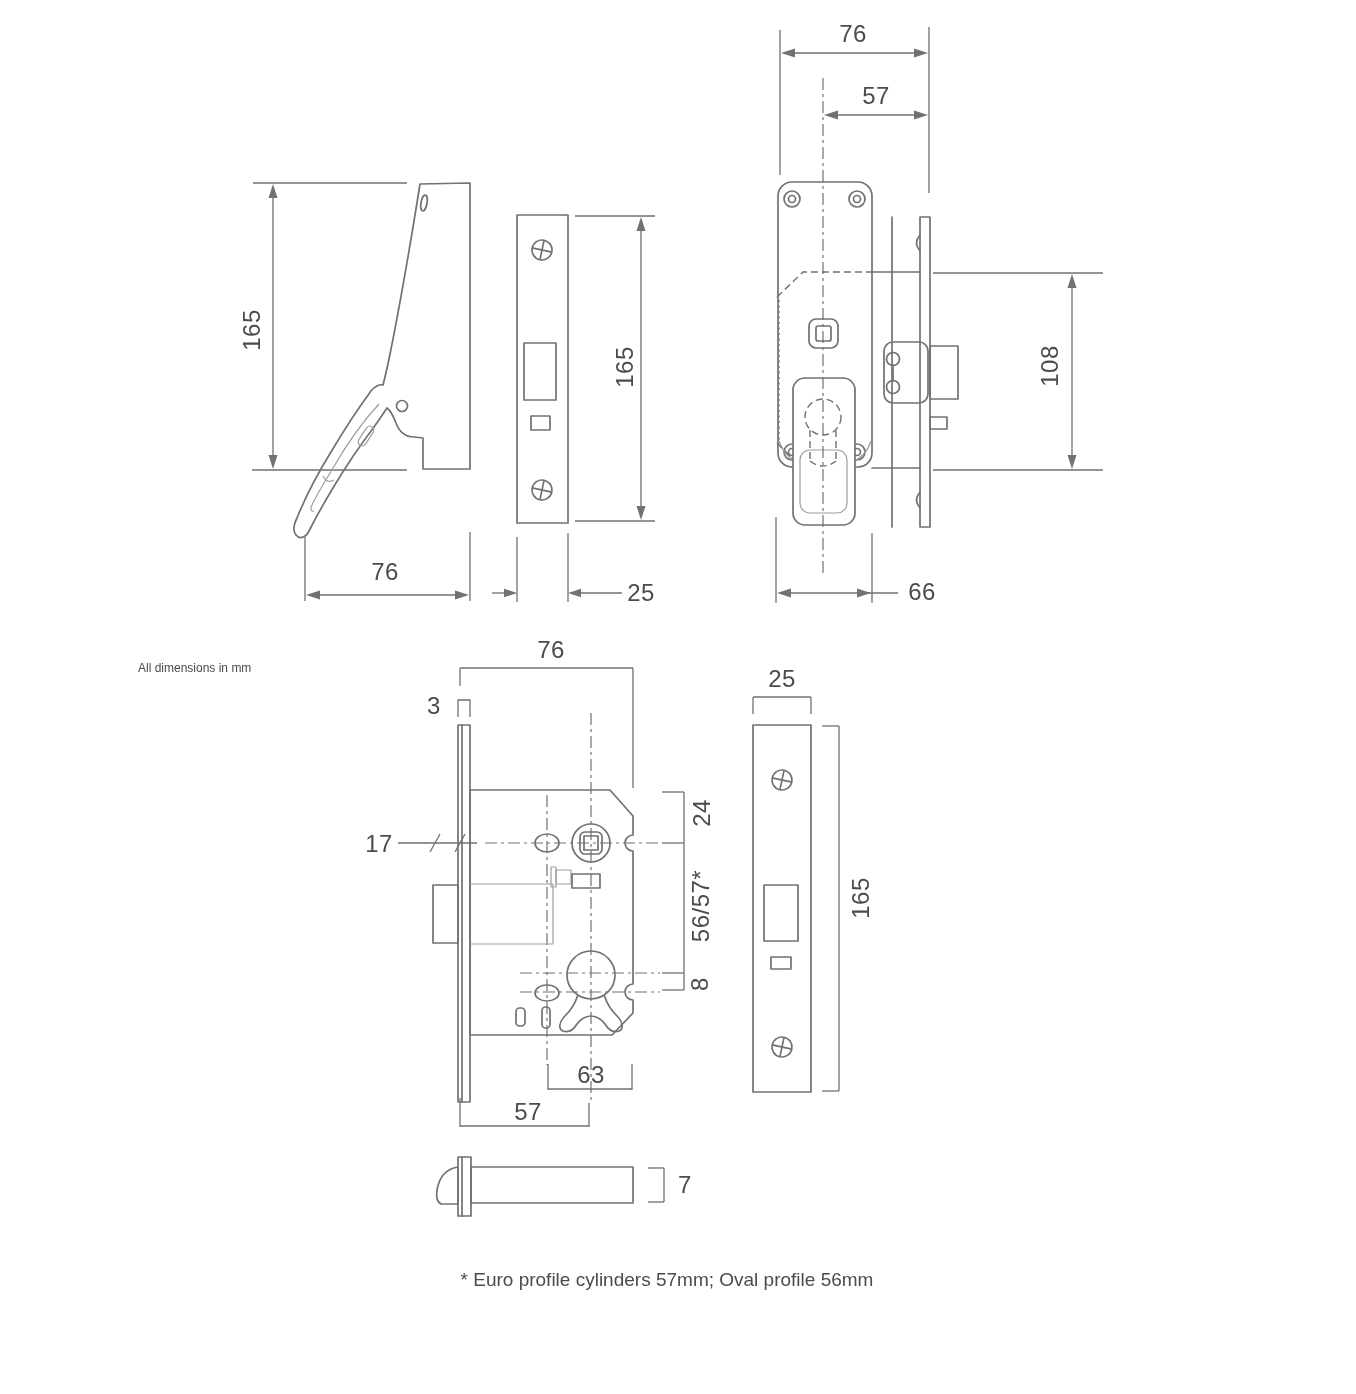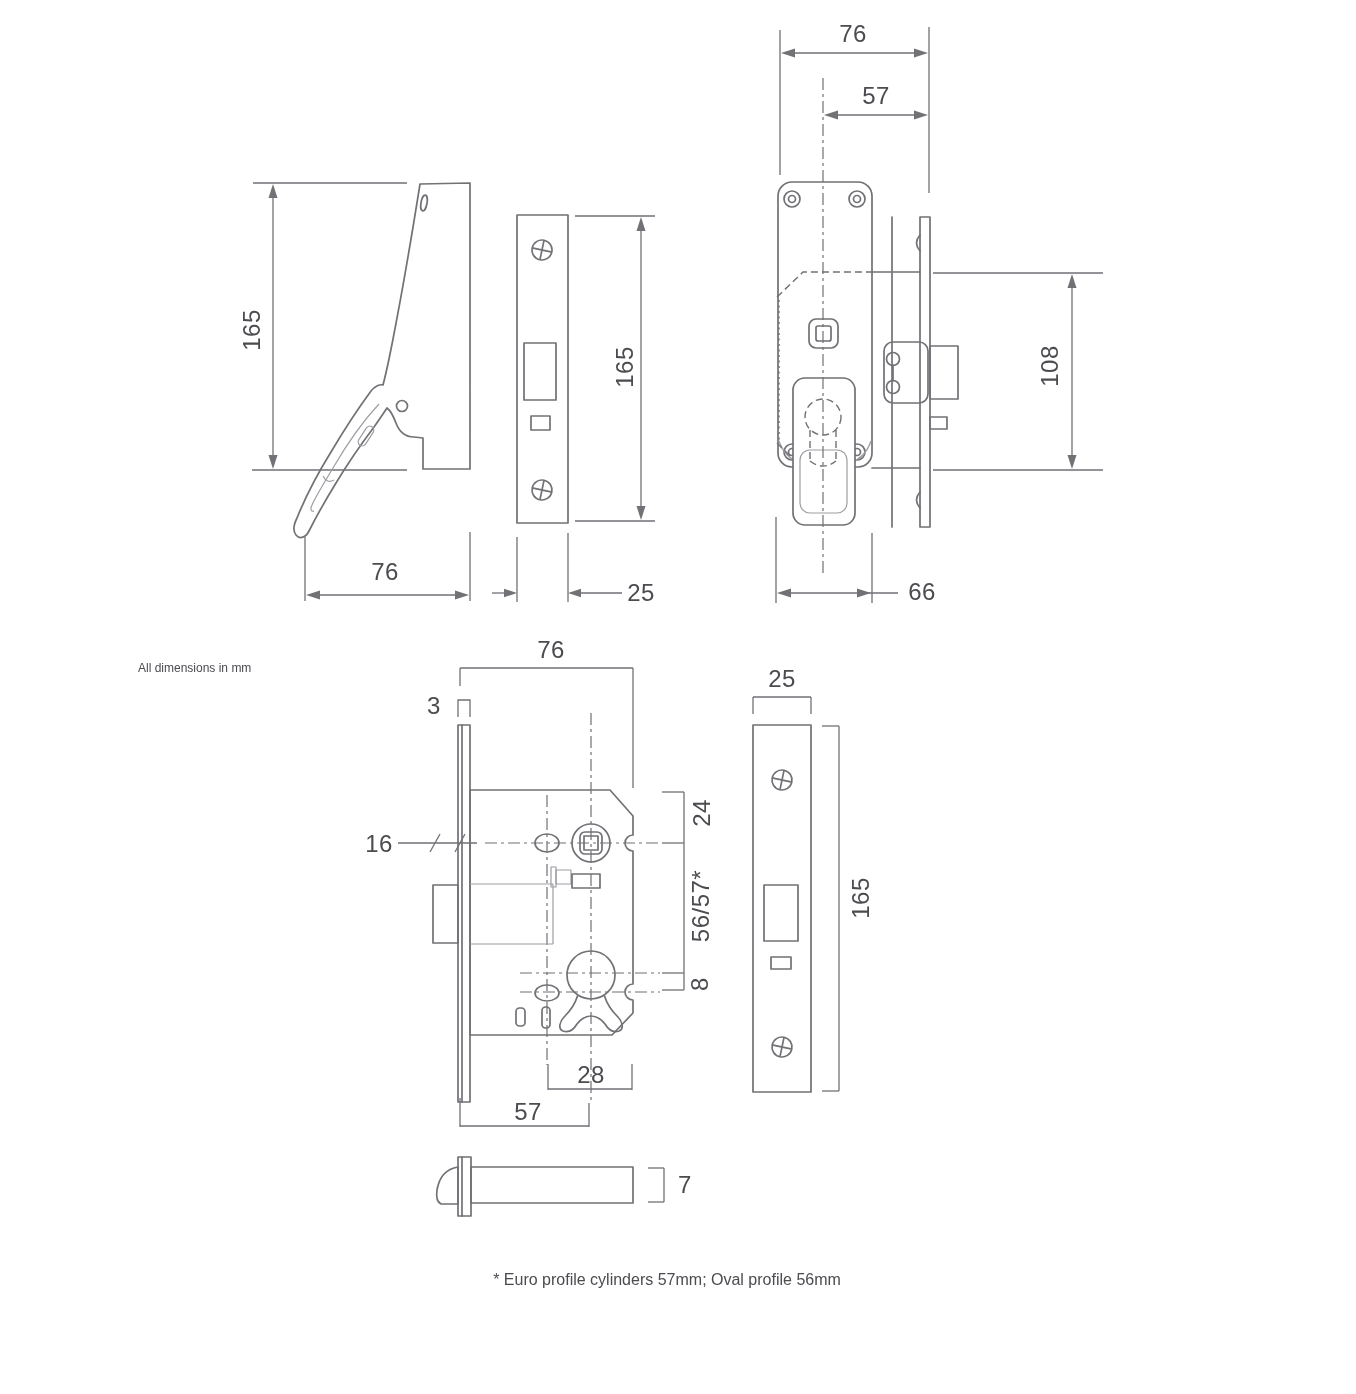--- a/index.html
+++ b/index.html
@@ -11,21 +11,21 @@
   .l{stroke:var(--light-line,#9d9da3);stroke-width:1.2;fill:none;stroke-linejoin:round;}
   .a{fill:var(--line,#717176);stroke:none;}
   .cl{stroke:var(--line,#717176);stroke-width:1.2;fill:none;stroke-dasharray:12 4 3 4;}
   .hd{stroke:var(--line,#717176);stroke-width:1.4;fill:none;stroke-dasharray:7 4;}
   .dt{stroke:var(--line,#717176);stroke-width:1.4;fill:none;stroke-dasharray:2 3.5;}
   .fw{fill:#ffffff;}
   .dim-label{position:absolute;transform:translate(-50%,-50%);font-size:24px;color:var(--text,#4b4b50);
              white-space:nowrap;letter-spacing:.5px;}
   .dim-label.rot{transform:translate(-50%,-50%) rotate(-90deg);}
   .note{position:absolute;font-size:12px;color:var(--text,#4b4b50);white-space:nowrap;}
-  .footnote{position:absolute;transform:translate(-50%,-50%);font-size:16px;color:var(--text,#4b4b50);white-space:nowrap;}
+  .footnote{position:absolute;transform:translate(-50%,-50%);font-size:19px;color:var(--text,#4b4b50);white-space:nowrap;}
 </style>
 </head>
 <body>
 
 <div class="canvas">
 
 <svg width="1356" height="1394" viewBox="0 0 1356 1394">
 
   <g>
     <line class="d" x1="253" y1="183" x2="407" y2="183"></line>
@@ -225,24 +225,24 @@
 <div class="dim-label" style="left:385px;top:572px">76</div>
 <div class="dim-label rot" style="left:625px;top:367px">165</div>
 <div class="dim-label" style="left:641px;top:593px">25</div>
 <div class="dim-label" style="left:853px;top:34px">76</div>
 <div class="dim-label" style="left:876px;top:96px">57</div>
 <div class="dim-label rot" style="left:1050px;top:366px">108</div>
 <div class="dim-label" style="left:922px;top:592px">66</div>
 <div class="note" style="left:138px;top:661px">All dimensions in mm</div>
 <div class="dim-label" style="left:551px;top:650px">76</div>
 <div class="dim-label" style="left:434px;top:706px">3</div>
-<div class="dim-label" style="left:379px;top:844px">16</div>
+<div class="dim-label" style="left:379px;top:844px">17</div>
 <div class="dim-label rot" style="left:702px;top:813px">24</div>
 <div class="dim-label rot" style="left:701px;top:906px">56/57*</div>
 <div class="dim-label rot" style="left:700px;top:984px">8</div>
-<div class="dim-label" style="left:591px;top:1075px">28</div>
+<div class="dim-label" style="left:591px;top:1075px">63</div>
 <div class="dim-label" style="left:528px;top:1112px">57</div>
 <div class="dim-label" style="left:685px;top:1185px">7</div>
 <div class="dim-label" style="left:782px;top:679px">25</div>
 <div class="dim-label rot" style="left:861px;top:898px">165</div>
 <div class="footnote" style="left:667px;top:1280px">* Euro profile cylinders 57mm; Oval profile 56mm</div>
 
 </div>
 
 </body></html>

